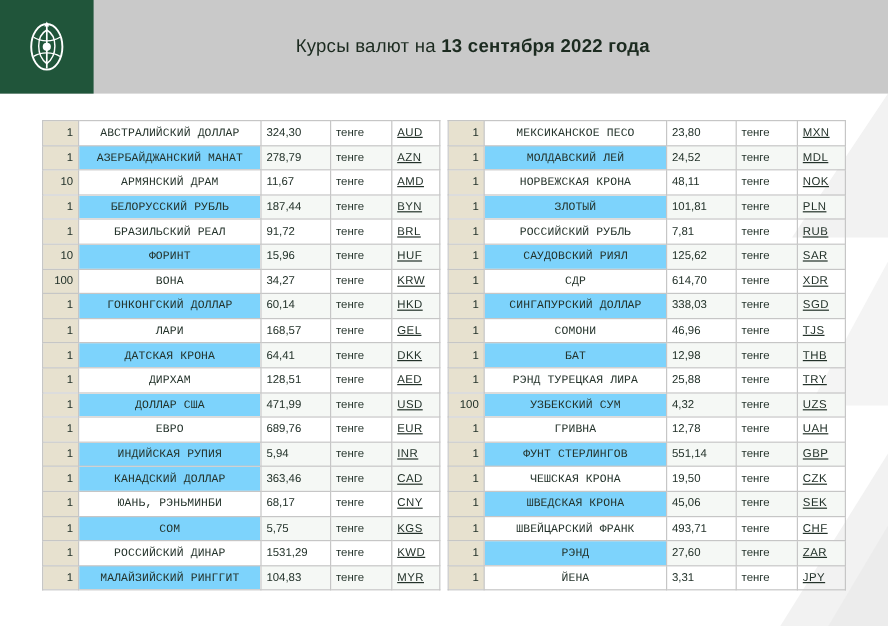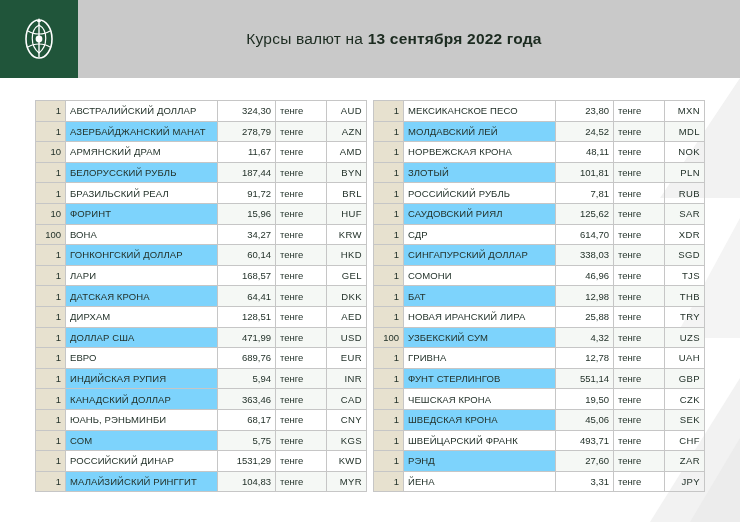--- a/index.html
+++ b/index.html
@@ -90,40 +90,41 @@
   }
   td.c-amount {
     width: 30px;
     text-align: right;
     background: #e7e1cf;
     font-size: 9px;
     padding-right: 5px;
   }
   td.c-name {
     width: 152px;
-    text-align: left;
+    text-align: center;
     padding-left: 7px;
     letter-spacing: .1px;
+    font-family: Liberation Mono, monospace;
   }
   td.c-rate {
     width: 58px;
-    text-align: right;
     padding-right: 6px;
   }
   td.c-unit {
     width: 51px;
     text-align: left;
     padding-left: 5px;
     color: #3a4a40;
   }
   td.c-code {
     width: 40px;
-    text-align: right;
+    text-align: left;
     color: #4a5a50;
     letter-spacing: .4px;
+    text-decoration: underline;
   }
   tr.shade td.c-name {
     background: #7dd3fc;
   }
   tr.shade td.c-rate,
   tr.shade td.c-unit,
   tr.shade td.c-code {
     background: #f5f8f5;
   }
 </style>
@@ -363,21 +364,21 @@
         </tr>
         <tr class="shade">
           <td class="c-amount">1</td>
           <td class="c-name">БАТ</td>
           <td class="c-rate">12,98</td>
           <td class="c-unit">тенге</td>
           <td class="c-code">THB</td>
         </tr>
         <tr>
           <td class="c-amount">1</td>
-          <td class="c-name">НОВАЯ ИРАНСКИЙ ЛИРА</td>
+          <td class="c-name">РЭНД ТУРЕЦКАЯ ЛИРА</td>
           <td class="c-rate">25,88</td>
           <td class="c-unit">тенге</td>
           <td class="c-code">TRY</td>
         </tr>
         <tr class="shade">
           <td class="c-amount">100</td>
           <td class="c-name">УЗБЕКСКИЙ СУМ</td>
           <td class="c-rate">4,32</td>
           <td class="c-unit">тенге</td>
           <td class="c-code">UZS</td>

